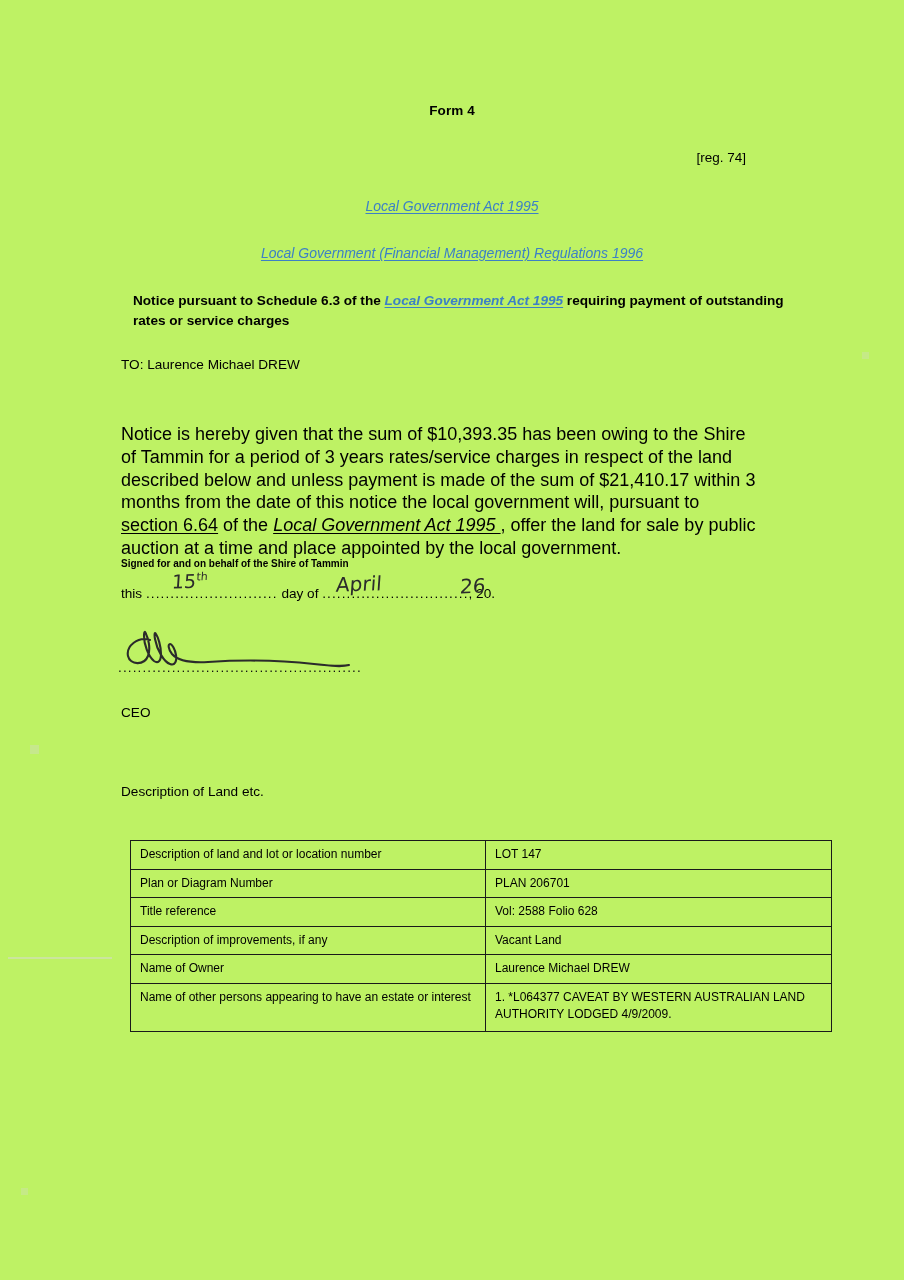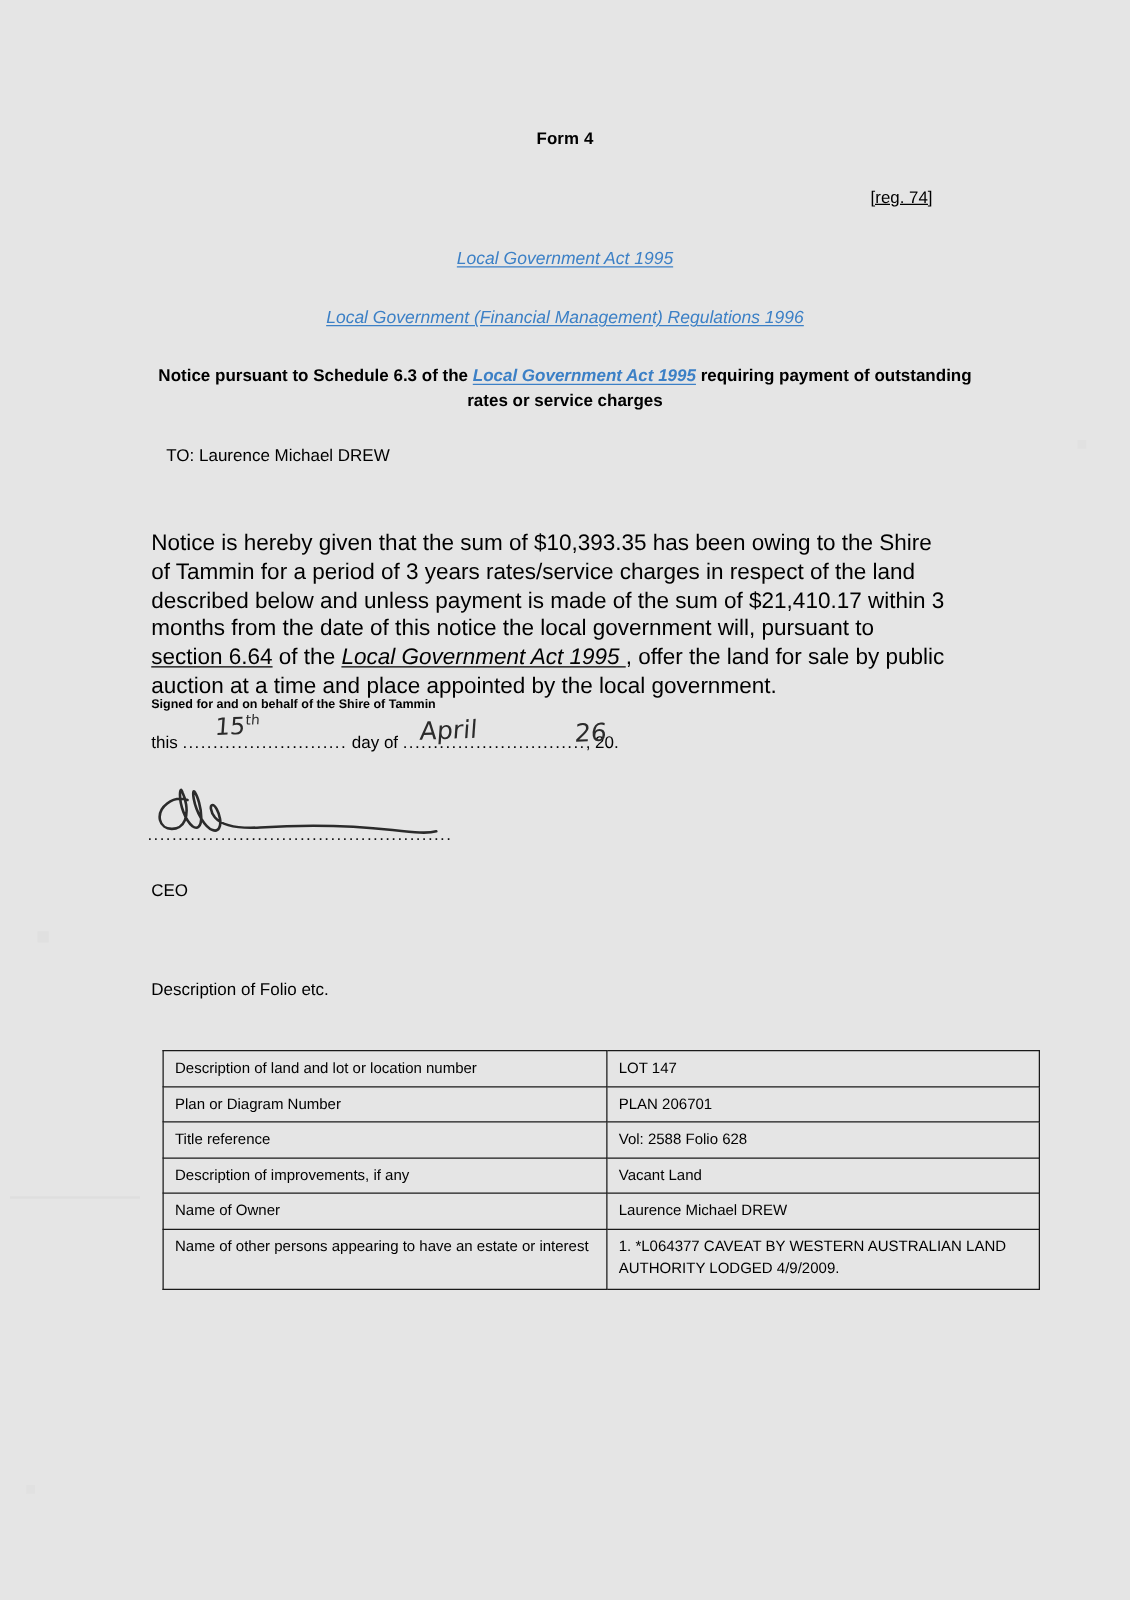--- a/index.html
+++ b/index.html
@@ -9,21 +9,21 @@
     background: #ffffff;
   }
   body {
     font-family: "Liberation Sans", sans-serif;
     color: #000000;
   }
   #page {
     position: relative;
     width: 904px;
     height: 1280px;
-    background: #e5e5e5;
+    background: #bef264;
     overflow: hidden;
   }
 
   
   .artifact {
     position: absolute;
     background: #d8d8d8;
     opacity: .5;
     pointer-events: none;
   }
@@ -36,54 +36,52 @@
     text-align: center;
     font-size: 13.5px;
     font-weight: bold;
     letter-spacing: .1px;
   }
 
   .reg-no {
     right: 158px;
     top: 150px;
     font-size: 13.5px;
-    text-decoration: underline;
   }
 
   .act-line {
     left: 0; right: 0;
     text-align: center;
     font-size: 14px;
   }
   .act-line-1 { top: 198px; }
   .act-line-2 { top: 245px; }
 
   .lnk {
     color: #3c80c6;
     font-style: italic;
     text-decoration: underline;
     text-underline-offset: 2px;
   }
 
   .notice-heading {
-    left: 118px;
+    left: 133px;
     width: 668px;
     top: 291px;
-    text-align: center;
+    text-align: left;
     font-size: 13.6px;
     font-weight: bold;
     line-height: 20px;
   }
   .notice-heading .lnk { font-weight: bold; }
 
   .addressee {
     left: 121px;
     top: 357px;
     font-size: 13.6px;
-    margin-left: 12px;
   }
 
   .body-para {
     left: 121px;
     width: 636px;
     top: 423px;
     font-size: 18px;
     line-height: 22.8px;
     text-align: left;
   }
@@ -225,21 +223,21 @@
   <div class="abs sig-wrap">
     <svg width="250" height="46" viewBox="0 0 250 46">
       <path d="M32 12 C20 8, 8 18, 10 28 C12 37, 26 38, 30 28 C33 20, 30 10, 28 6 C27 3, 26 3, 26 8 C26 16, 30 28, 36 33 C40 36, 43 33, 43 26 C43 18, 40 9, 38 6 C37 4, 36 5, 37 11 C39 22, 46 34, 52 36 C57 38, 59 33, 58 27 C57 21, 54 16, 52 16 C50 16, 50 21, 54 26 C60 33, 72 35, 90 34 C120 32, 160 32, 196 36 C214 38, 224 39, 231 37" fill="none" stroke="#2b2b2b" stroke-width="2.1" stroke-linecap="round"></path>
     </svg>
   </div>
 
   <div class="abs sig-dots" style="left:118px;">..................................................</div>
 
   <div class="abs ceo">CEO</div>
 
-  <div class="abs desc-land">Description of Folio etc.</div>
+  <div class="abs desc-land">Description of Land etc.</div>
 
   <table class="land-table">
     <tbody>
       <tr>
         <td class="label">Description of land and lot or location number</td>
         <td class="value">LOT 147</td>
       </tr>
       <tr>
         <td class="label">Plan or Diagram Number</td>
         <td class="value">PLAN 206701</td>

